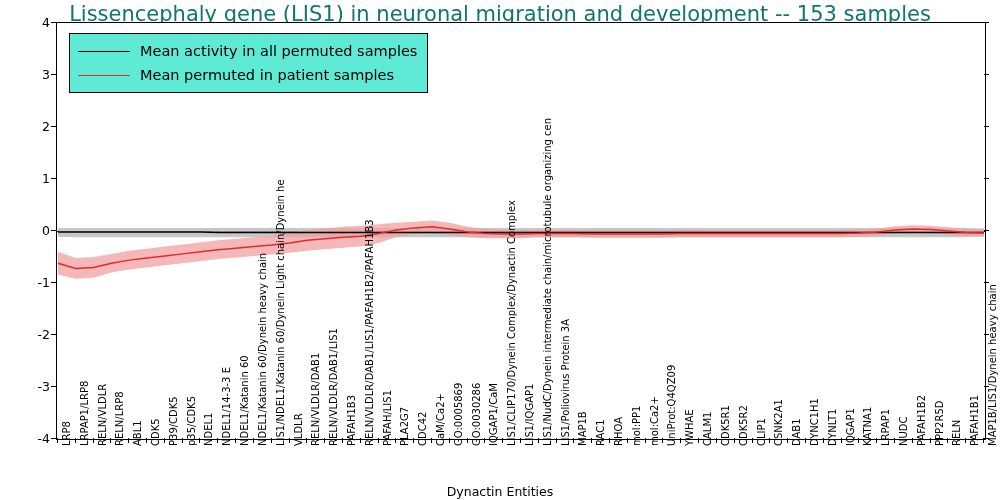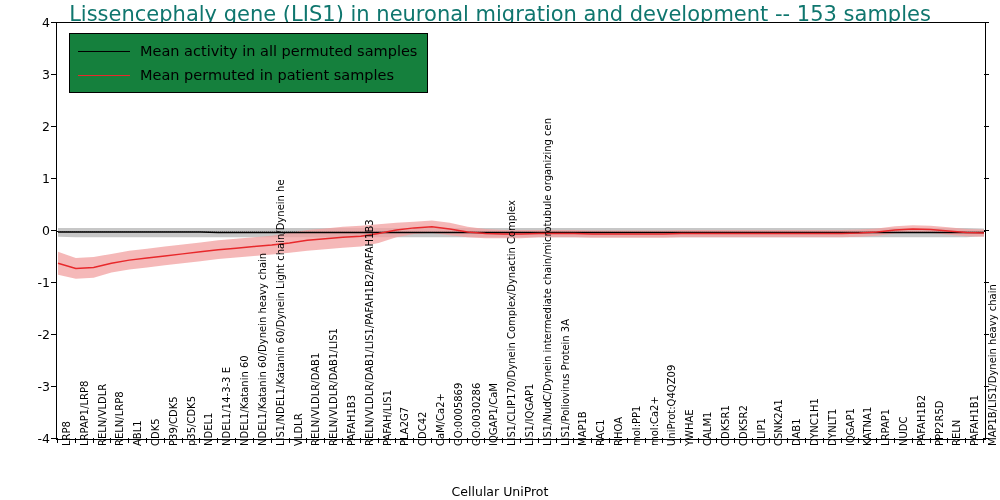--- a/index.html
+++ b/index.html
@@ -42,21 +42,21 @@
   }
 
   .zeroline{
     position:absolute;left:0;width:100%;height:0;
     border-top:1.5px dotted #000;
   }
 
   
   .legend{
     position:absolute;left:12px;top:10px;
-    border:1px solid #000;background:#15803d;
+    border:1px solid #000;background:#5eead4;
     padding:5px 10px 5px 8px;
   }
   .legend-row{display:flex;align-items:center;height:24px;}
   .legend-line{display:inline-block;width:52px;height:0;border-top:1.6px solid #000;margin-right:10px;}
   .legend-line.red{border-top-color:#e8282b;}
   .legend-text{font-size:14.5px;color:#000;white-space:nowrap;}
 
   svg.series{position:absolute;left:0;top:0;}
 </style>
 </head>
@@ -218,15 +218,15 @@
       <div style="position: absolute; left: 929.577px; top: 438px; width: 1px; height: 5px; background: rgb(0, 0, 0);"></div>
       <div class="xlab" style="left: 933.577px; top: 446px;">PPP2R5D</div>
       <div style="position: absolute; left: 947.385px; top: 438px; width: 1px; height: 5px; background: rgb(0, 0, 0);"></div>
       <div class="xlab" style="left: 951.385px; top: 446px;">RELN</div>
       <div style="position: absolute; left: 965.192px; top: 438px; width: 1px; height: 5px; background: rgb(0, 0, 0);"></div>
       <div class="xlab" style="left: 969.192px; top: 446px;">PAFAH1B1</div>
       <div style="position: absolute; left: 983px; top: 438px; width: 1px; height: 5px; background: rgb(0, 0, 0);"></div>
       <div class="xlab" style="left: 987px; top: 446px;">MAP1B/LIS1/Dynein heavy chain</div>
     </div>
 
-  <div class="xlabel">Cellular UniProt</div>
+  <div class="xlabel">Dynactin Entities</div>
 
 </div>
 
 </body></html>

